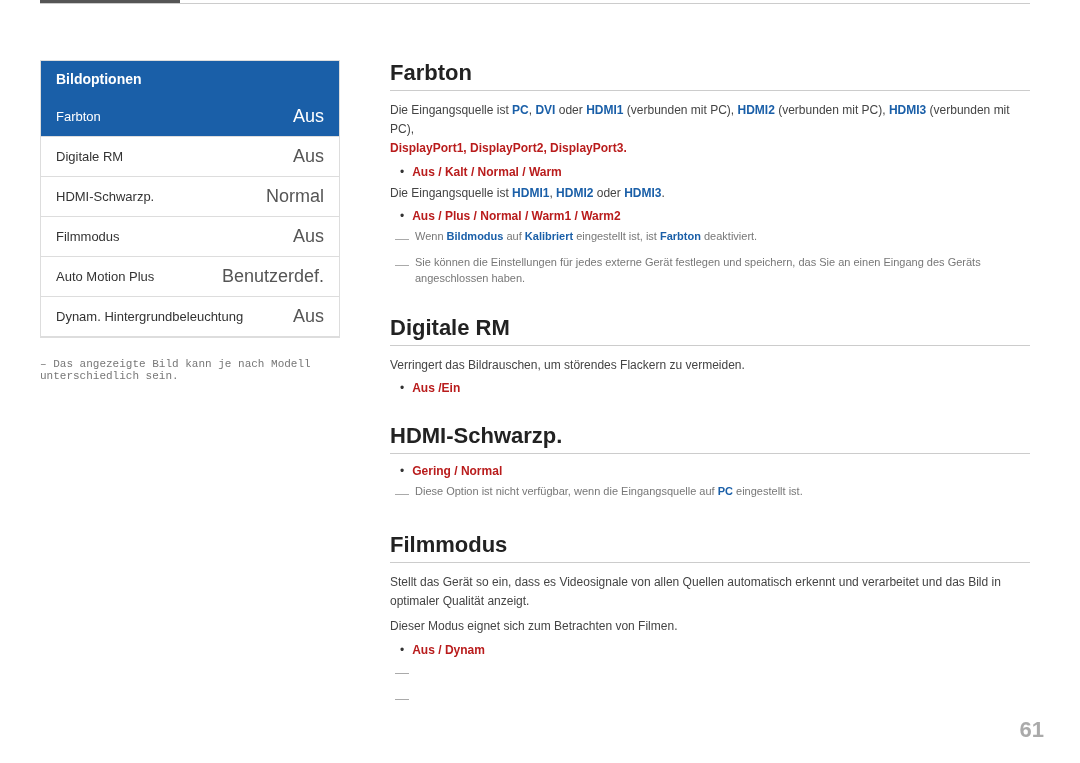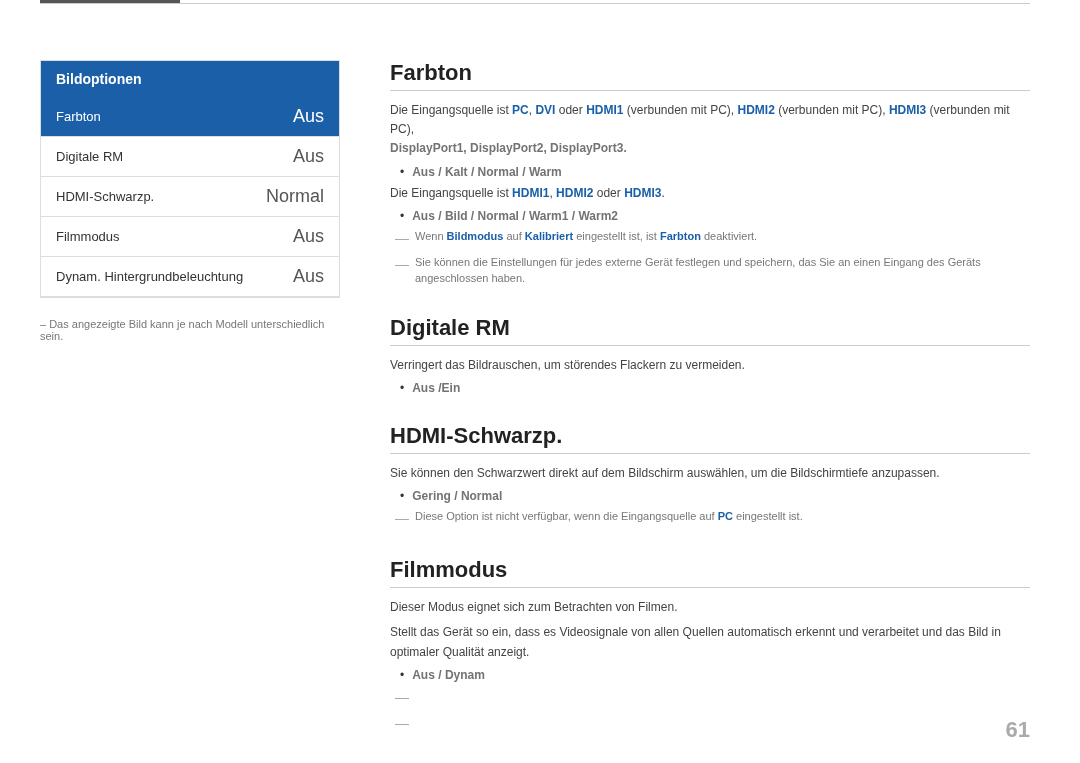--- a/index.html
+++ b/index.html
@@ -104,20 +104,21 @@
     }
 
     .sidebar-item.active .item-value {
       color: #fff;
     }
 
     .sidebar-note {
       margin-top: 20px;
       font-size: 11px;
       color: #777;
+      font-family: Liberation Mono, monospace;
     }
 
     
     .right-content {
       flex: 1;
       padding-left: 20px;
       overflow-y: auto;
     }
 
     .section {
@@ -144,21 +145,21 @@
       font-weight: bold;
     }
 
     .highlight-blue {
       color: #1a5fa8;
       font-weight: bold;
       margin-top: 28px;
     }
 
     .highlight-orange {
-      color: #737373;
+      color: #b91c1c;
       font-weight: bold;
     }
 
     .bullet-item {
       display: flex;
       align-items: flex-start;
       margin: 5px 0 5px 10px;
       font-size: 12px;
     }
 
@@ -181,21 +182,21 @@
       margin-right: 6px;
       font-size: 14px;
       color: #aaa;
       flex-shrink: 0;
     }
 
     
     .page-number {
       position: absolute;
       bottom: 20px;
-      right: 50px;
+      right: 36px;
       font-size: 22px;
       color: #aaa;
       font-weight: bold;
     }
   </style>
 </head>
 <body>
 
 <div class="page-container">
   <div class="top-lines">
@@ -222,20 +223,24 @@
             </div>
             <div class="sidebar-item">
               <span class="item-label">HDMI-Schwarzp.</span>
               <span class="item-value">Normal</span>
             </div>
             <div class="sidebar-item">
               <span class="item-label">Filmmodus</span>
               <span class="item-value">Aus</span>
             </div>
             <div class="sidebar-item">
+              <span class="item-label">Auto Motion Plus</span>
+              <span class="item-value">Benutzerdef.</span>
+            </div>
+            <div class="sidebar-item">
               <span class="item-label">Dynam. Hintergrundbeleuchtung</span>
               <span class="item-value">Aus</span>
             </div>
           </div>
       </div>
       <div class="sidebar-note">
         <span>– Das angezeigte Bild kann je nach Modell unterschiedlich sein.</span>
       </div>
     </div>
 
@@ -244,55 +249,54 @@
           <div class="section">
             <div class="section-title">Farbton</div>
             <p class="section-text">Die Eingangsquelle ist <b class="highlight-blue">PC</b>, <b class="highlight-blue">DVI</b> oder <b class="highlight-blue">HDMI1</b> (verbunden mit PC), <b class="highlight-blue">HDMI2</b> (verbunden mit PC), <b class="highlight-blue">HDMI3</b> (verbunden mit PC),<br><span class="highlight-orange">DisplayPort1, DisplayPort2, DisplayPort3.</span></p>
             <div class="bullet-item">
               <span class="bullet-dot">•</span>
               <span class="highlight-orange">Aus / Kalt / Normal / Warm</span>
             </div>
             <p class="section-text">Die Eingangsquelle ist <b class="highlight-blue">HDMI1</b>, <b class="highlight-blue">HDMI2</b> oder <b class="highlight-blue">HDMI3</b>.</p>
             <div class="bullet-item">
               <span class="bullet-dot">•</span>
-              <span class="highlight-orange">Aus / Bild / Normal / Warm1 / Warm2</span>
+              <span class="highlight-orange">Aus / Plus / Normal / Warm1 / Warm2</span>
             </div>
             <div class="note-line">
               <span class="note-dash">―</span>
               <span>Wenn <b class="highlight-blue">Bildmodus</b> auf <b class="highlight-blue">Kalibriert</b> eingestellt ist, ist <b class="highlight-blue">Farbton</b> deaktiviert.</span>
             </div>
             <div class="note-line">
               <span class="note-dash">―</span>
               <span>Sie können die Einstellungen für jedes externe Gerät festlegen und speichern, das Sie an einen Eingang des Geräts angeschlossen haben.</span>
             </div>
           </div>
           <div class="section">
             <div class="section-title">Digitale RM</div>
             <p class="section-text">Verringert das Bildrauschen, um störendes Flackern zu vermeiden.</p>
             <div class="bullet-item">
               <span class="bullet-dot">•</span>
               <span class="highlight-orange">Aus /Ein</span>
             </div>
           </div>
           <div class="section">
             <div class="section-title">HDMI-Schwarzp.</div>
-            <p class="section-text">Sie können den Schwarzwert direkt auf dem Bildschirm auswählen, um die Bildschirmtiefe anzupassen.</p>
             <div class="bullet-item">
               <span class="bullet-dot">•</span>
               <span class="highlight-orange">Gering / Normal</span>
             </div>
             <div class="note-line">
               <span class="note-dash">―</span>
               <span>Diese Option ist nicht verfügbar, wenn die Eingangsquelle auf <b class="highlight-blue">PC</b> eingestellt ist.</span>
             </div>
           </div>
           <div class="section">
             <div class="section-title">Filmmodus</div>
+            <p class="section-text">Stellt das Gerät so ein, dass es Videosignale von allen Quellen automatisch erkennt und verarbeitet und das Bild in optimaler Qualität anzeigt.</p>
             <p class="section-text">Dieser Modus eignet sich zum Betrachten von Filmen.</p>
-            <p class="section-text">Stellt das Gerät so ein, dass es Videosignale von allen Quellen automatisch erkennt und verarbeitet und das Bild in optimaler Qualität anzeigt.</p>
             <div class="bullet-item">
               <span class="bullet-dot">•</span>
               <span class="highlight-orange">Aus / Dynam</span>
             </div>
             <div class="note-line">
               <span class="note-dash">―</span>
             </div>
             <div class="note-line">
               <span class="note-dash">―</span>
             </div>

